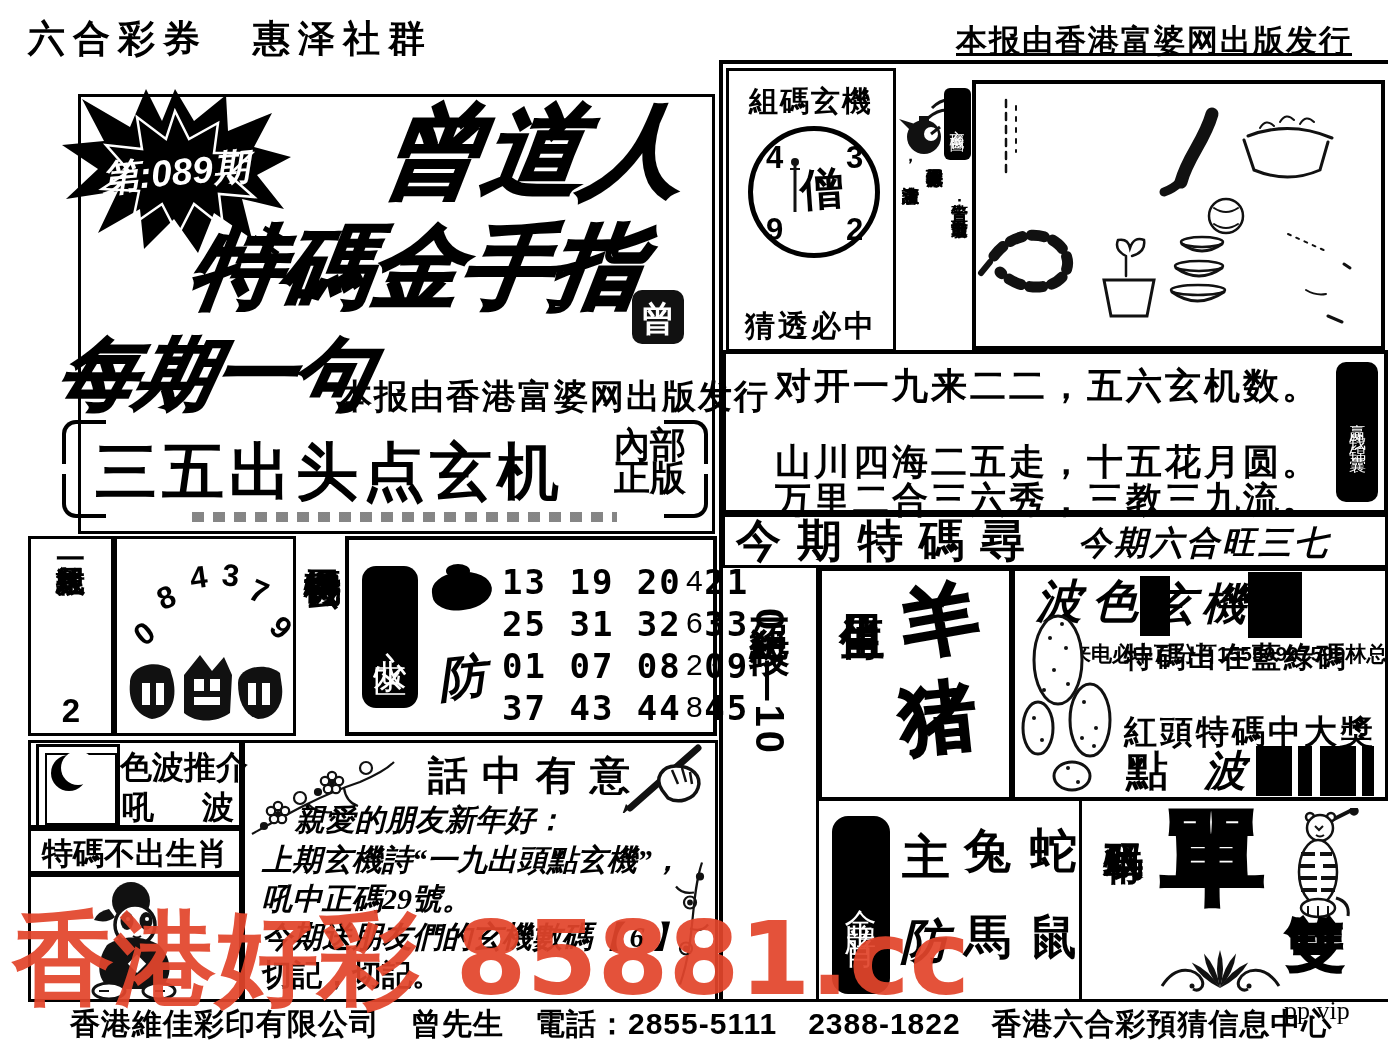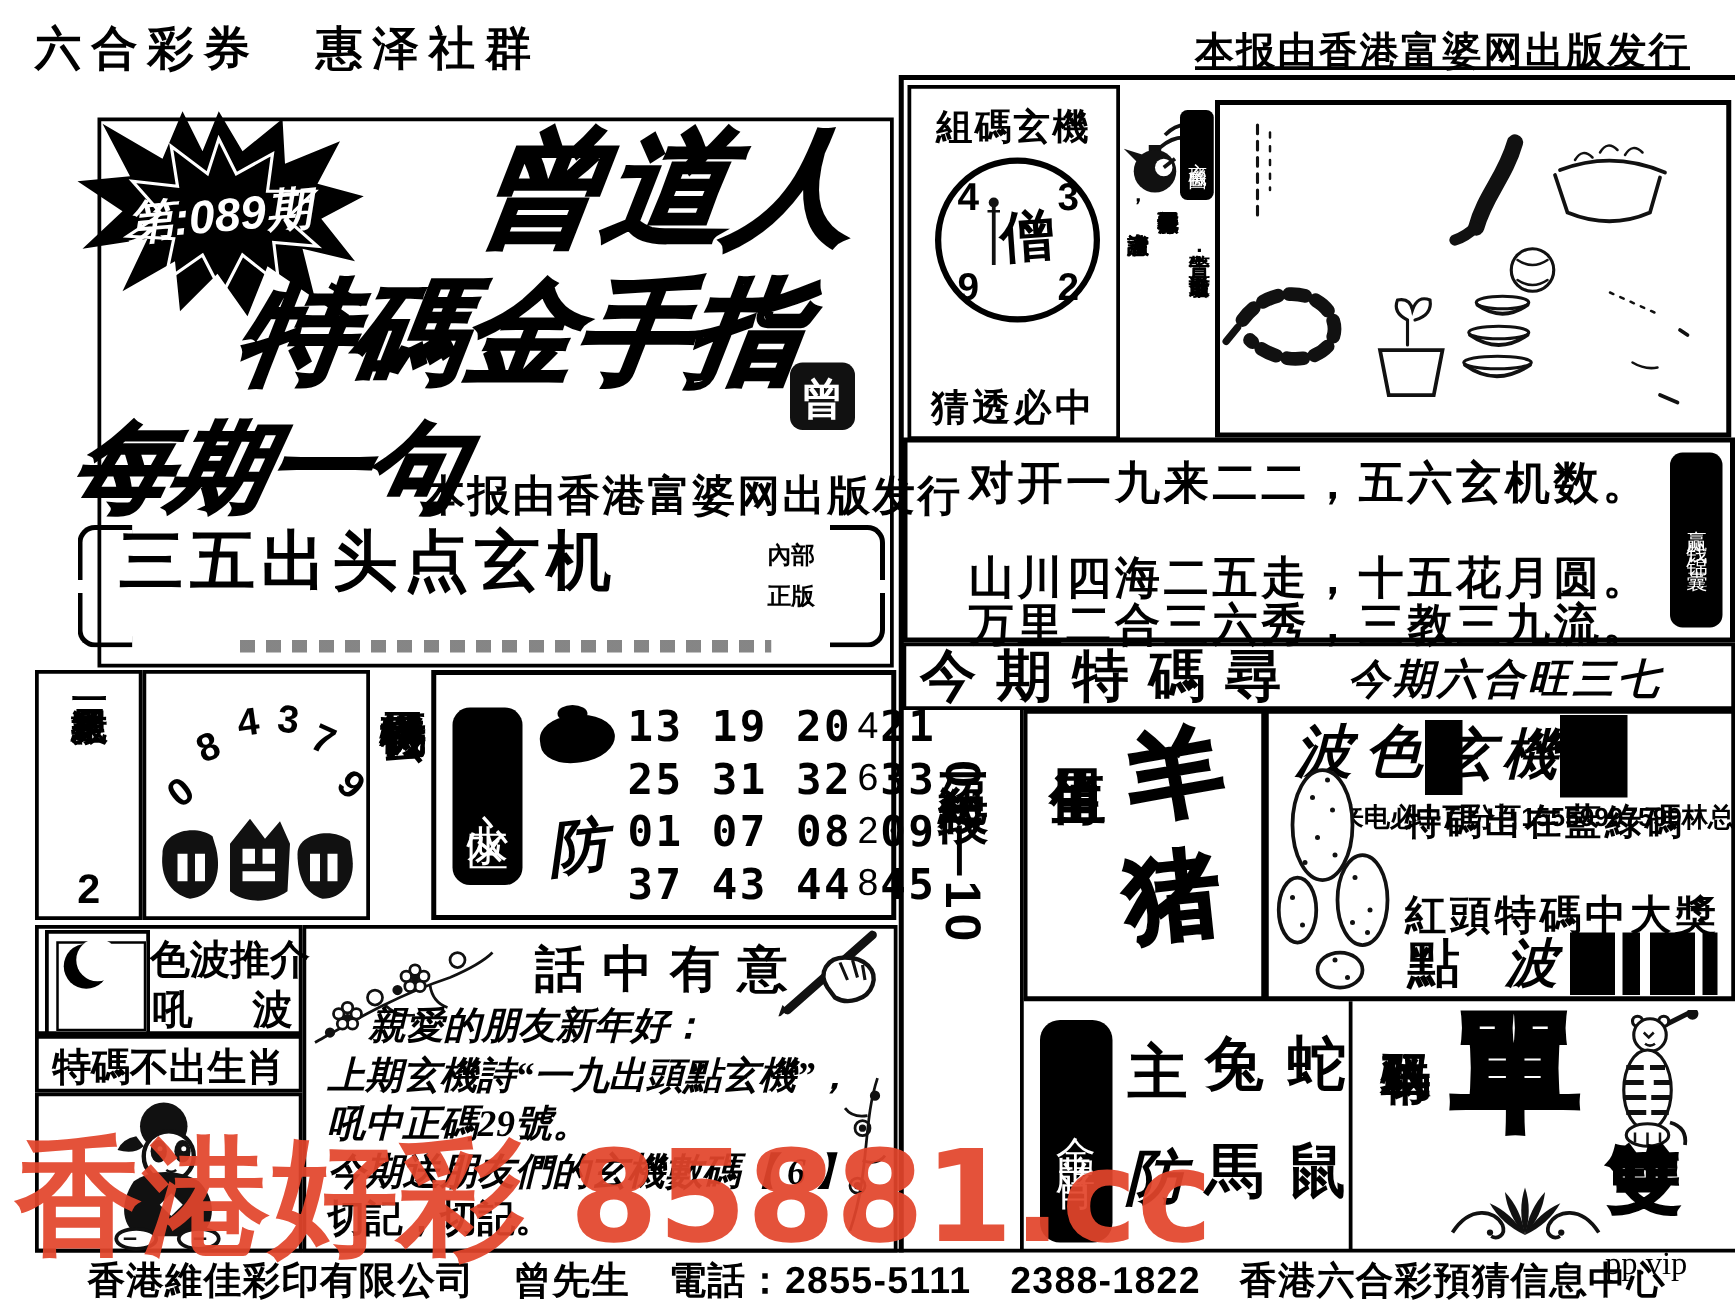--- a/index.html
+++ b/index.html
@@ -56,22 +56,22 @@
 
   <div class="abs b fat nowrap" style="left:60px;top:335px;font-size:78px;line-height:1;font-style:italic;transform:skewX(-12deg);">每期一句</div>
   <div class="abs b nowrap" style="left:338px;top:374px;font-size:34px;letter-spacing:2px;">本报由香港富婆网出版发行</div>
 
   <div class="abs" style="left:62px;top:420px;width:646px;height:98px;">
     <div class="abs" style="left:0;top:0;width:40px;height:40px;border-left:4px solid #000;border-top:4px solid #000;border-top-left-radius:14px;"></div>
     <div class="abs" style="right:0;top:0;width:40px;height:40px;border-right:4px solid #000;border-top:4px solid #000;border-top-right-radius:14px;"></div>
     <div class="abs" style="left:0;bottom:0;width:40px;height:40px;border-left:4px solid #000;border-bottom:4px solid #000;border-bottom-left-radius:14px;"></div>
     <div class="abs" style="right:0;bottom:0;width:40px;height:40px;border-right:4px solid #000;border-bottom:4px solid #000;border-bottom-right-radius:14px;"></div>
   </div>
-  <div class="abs b serif nowrap" style="left:95px;top:414px;font-size:52px;letter-spacing:5px;">三五出头点玄机</div>
-  <div class="abs b" style="left:614px;top:428px;font-size:19px;line-height:33px;">
+  <div class="abs b serif nowrap" style="left:95px;top:430px;font-size:62px;letter-spacing:5px;">三五出头点玄机</div>
+  <div class="abs b" style="left:614px;top:428px;font-size:36px;line-height:33px;">
     <div>內部</div>
     <div>正版</div>
   </div>
   <div class="abs" style="left:192px;top:512px;width:425px;height:10px;opacity:.55;background:repeating-linear-gradient(90deg,#222 0 12px,transparent 12px 21px);"></div>
 
   <div class="abs box" style="left:726px;top:68px;width:170px;height:284px;"></div>
   <div class="abs b" style="left:726px;top:82px;width:170px;text-align:center;font-size:29px;letter-spacing:2px;">組碼玄機</div>
   <div class="abs" style="left:748px;top:126px;width:122px;height:122px;border:5px solid #000;border-radius:50%;"></div>
   <div class="abs b" style="left:766px;top:140px;font-size:31px;">4</div>
   <div class="abs b" style="left:846px;top:140px;font-size:31px;">3</div>

